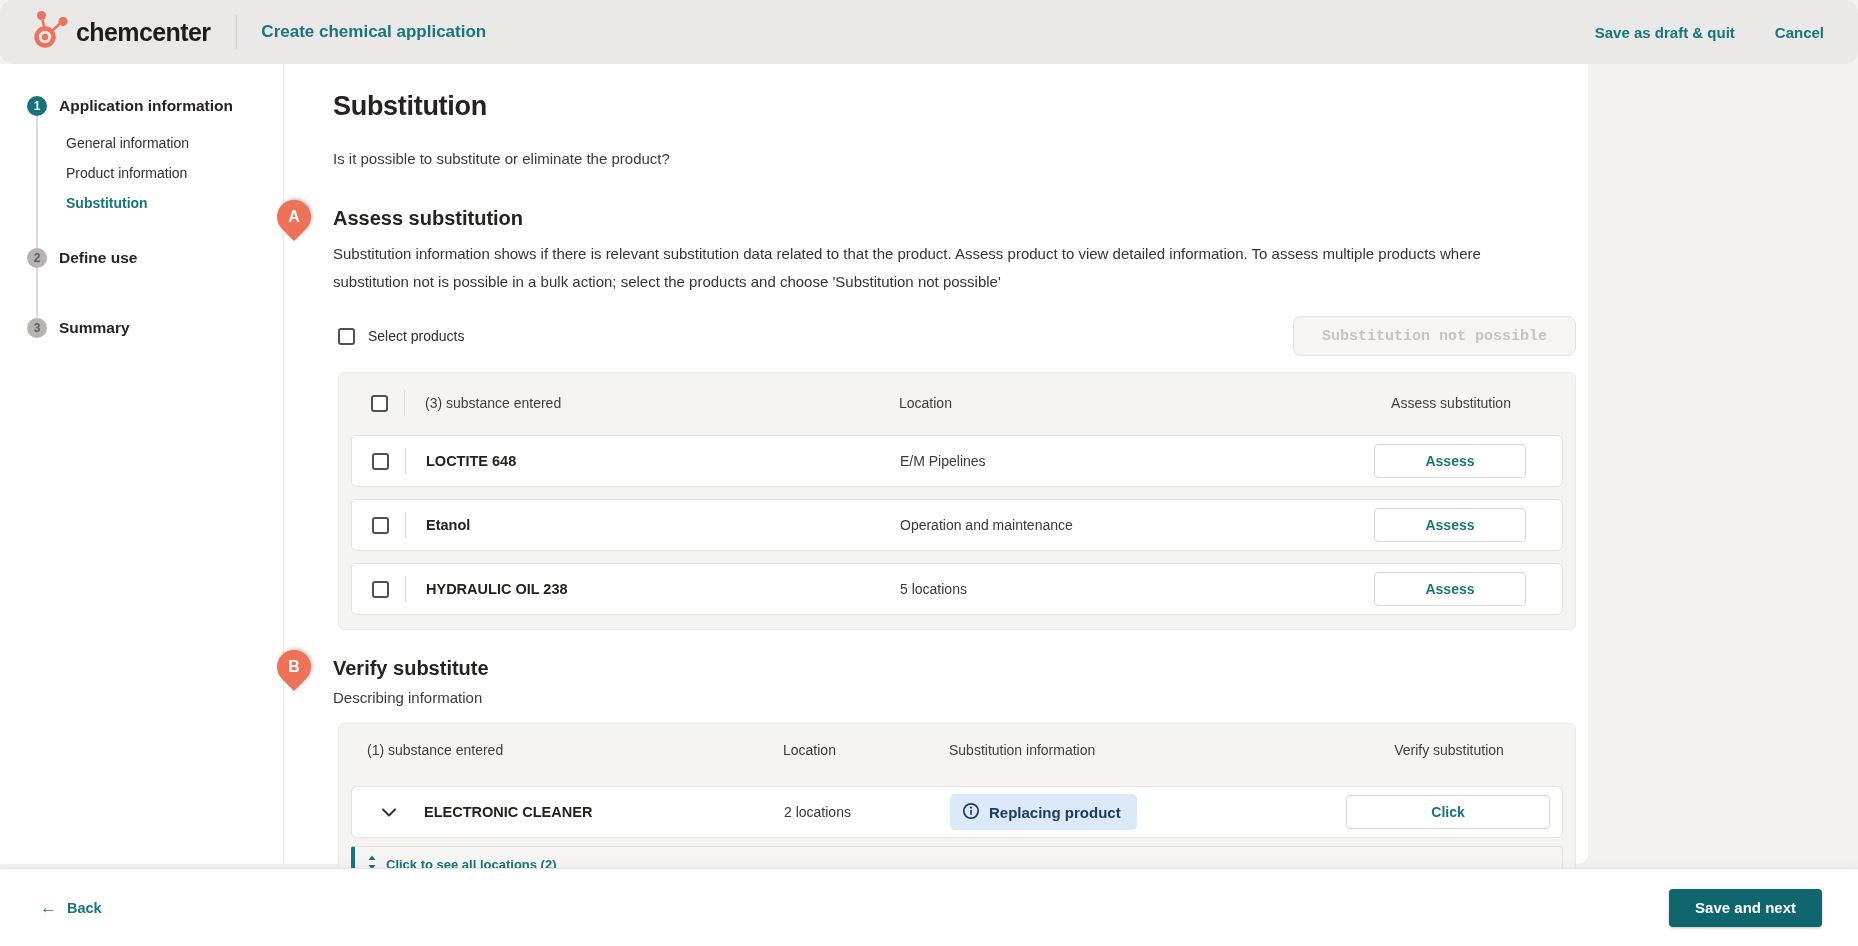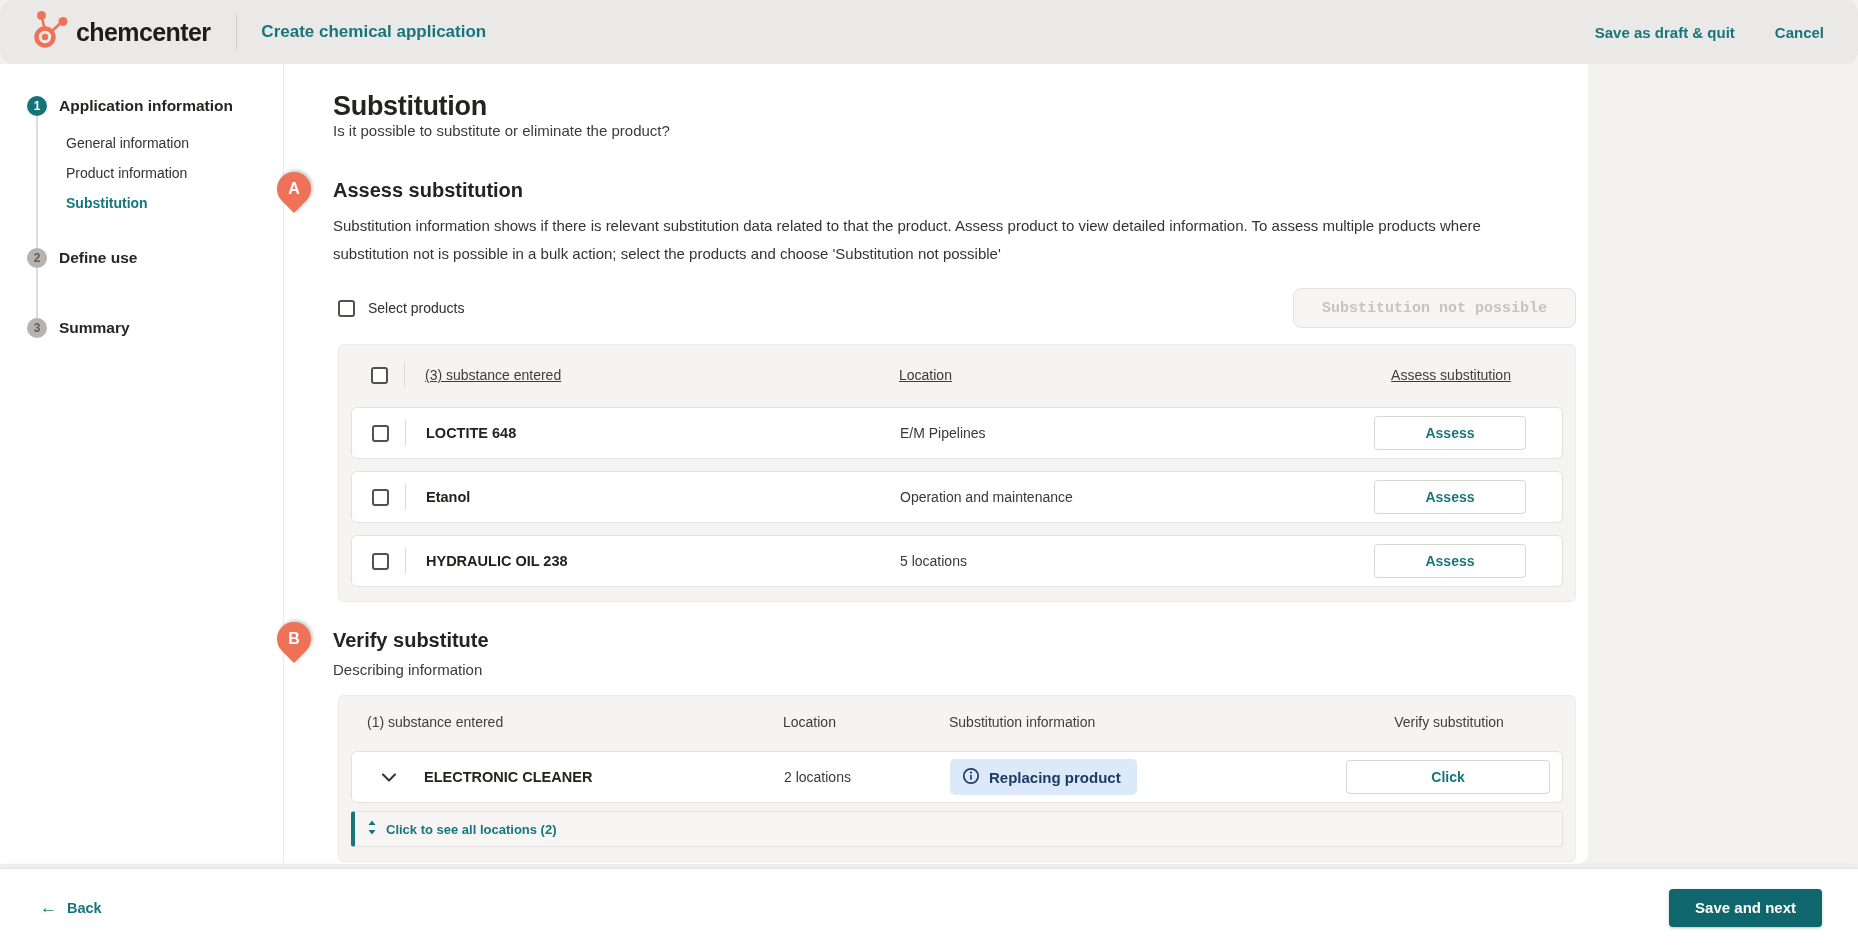--- a/index.html
+++ b/index.html
@@ -49,21 +49,21 @@
     border-left:2px solid #dedcd9; margin-left:9px;
     padding:12px 0 30px 28px;
   }
   .step-sub { font-size:14px; color:#333230; padding:7px 0; cursor:pointer; }
   .step-sub.active { color:#17767c; font-weight:600; }
   .step-gap { border-left:2px solid #dedcd9; margin-left:9px; height:50px; }
 
   
   .main { flex:1; padding:26px 12px 0 49px; }
   .page-title { font-size:27px; line-height:32px; font-weight:700; color:#242321; letter-spacing:-0.3px; }
-  .page-subtitle { font-size:15px; line-height:18px; color:#3c3b39; margin-top:0; }
+  .page-subtitle { font-size:15px; line-height:18px; color:#3c3b39; margin-top:28px; }
 
   .section-heading { position:relative; margin-top:38px; font-size:20px; line-height:24px; font-weight:700; color:#242321; }
   .section-heading.b { margin-top:26px; }
   .marker {
     position:absolute; left:-56px; top:-6px;
     width:34px; height:34px;
     background:#ed7258;
     border-radius:0 50% 50% 50%;
     transform:rotate(225deg);
     box-shadow:0 2px 4px rgba(0,0,0,0.25);
@@ -89,21 +89,21 @@
     background:#f6f5f3; border:1px solid #e4e2df;
     color:#c6c4c1; font-size:15px; font-weight:600; font-family:Liberation Mono, monospace; cursor:default;
   }
 
   
   .table-card {
     width:1238px; margin-left:5px; margin-top:16px;
     background:#f5f4f2; border:1px solid #edebe8; border-radius:6px;
     padding:10px 12px 14px;
   }
-  .t-head { display:flex; align-items:center; height:40px; padding:0 24px 0 20px; font-size:14px; color:#3f3e3b;text-decoration:underline; }
+  .t-head { display:flex; align-items:center; height:40px; padding:0 24px 0 20px; font-size:14px; color:#3f3e3b; }
   .t-row {
     display:flex; align-items:center; height:52px; margin-top:12px;
     background:#ffffff; border:1px solid #e3e1dd; border-radius:6px;
     padding:0 24px 0 20px;
   }
   .cell-cb { width:17px; margin-right:16px; }
   .vsep { width:1px; height:26px; background:#dcdad7; margin-right:20px; }
   .cell-name { width:474px; font-size:14.5px; font-weight:700; color:#24221f; }
   .cell-name.header { font-weight:400; color:#3f3e3b; font-size:14px; }
   .cell-loc { flex:1; font-size:14px; color:#3a3937; }
@@ -111,21 +111,21 @@
   .cell-act.header-label { font-size:14px; color:#3f3e3b; }
   .btn-outline {
     min-width:152px; height:34px; border-radius:4px;
     background:#ffffff; border:1px solid #d8d6d3;
     color:#17767c; font-size:14px; font-weight:600; font-family:inherit; cursor:pointer;
   }
 
   
   .t2-head { display:flex; align-items:center; height:32px; padding-left:16px; font-size:14px; color:#3f3e3b; }
   .t2-row {
-    display:flex; align-items:center; height:52px; margin-top:13px;
+    display:flex; align-items:center; height:52px; margin-top:20px;
     background:#ffffff; border:1px solid #e3e1dd; border-radius:6px;
     padding-left:16px;
   }
   .c2-first { width:416px; display:flex; align-items:center; }
   .chev-box { width:56px; display:flex; align-items:center; padding-left:14px; cursor:pointer; }
   .c2-name { font-size:14.5px; font-weight:700; color:#24221f; }
   .c2-loc { width:166px; font-size:14px; color:#3a3937; }
   .c2-info { flex:1; display:flex; align-items:center; }
   .c2-act { width:228px; display:flex; justify-content:center; padding-right:0; }
   .btn-verify { min-width:204px; }

